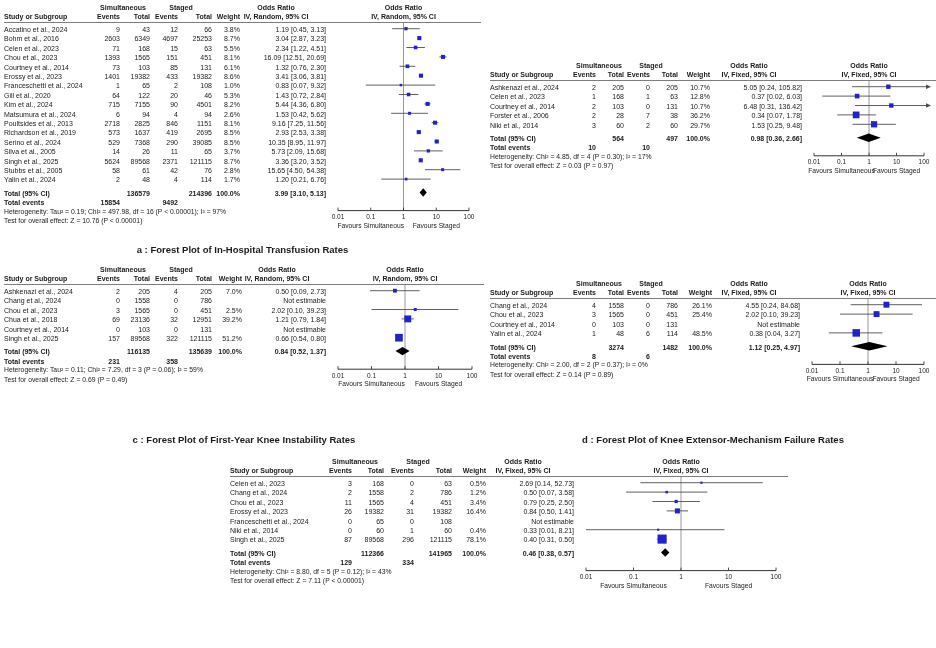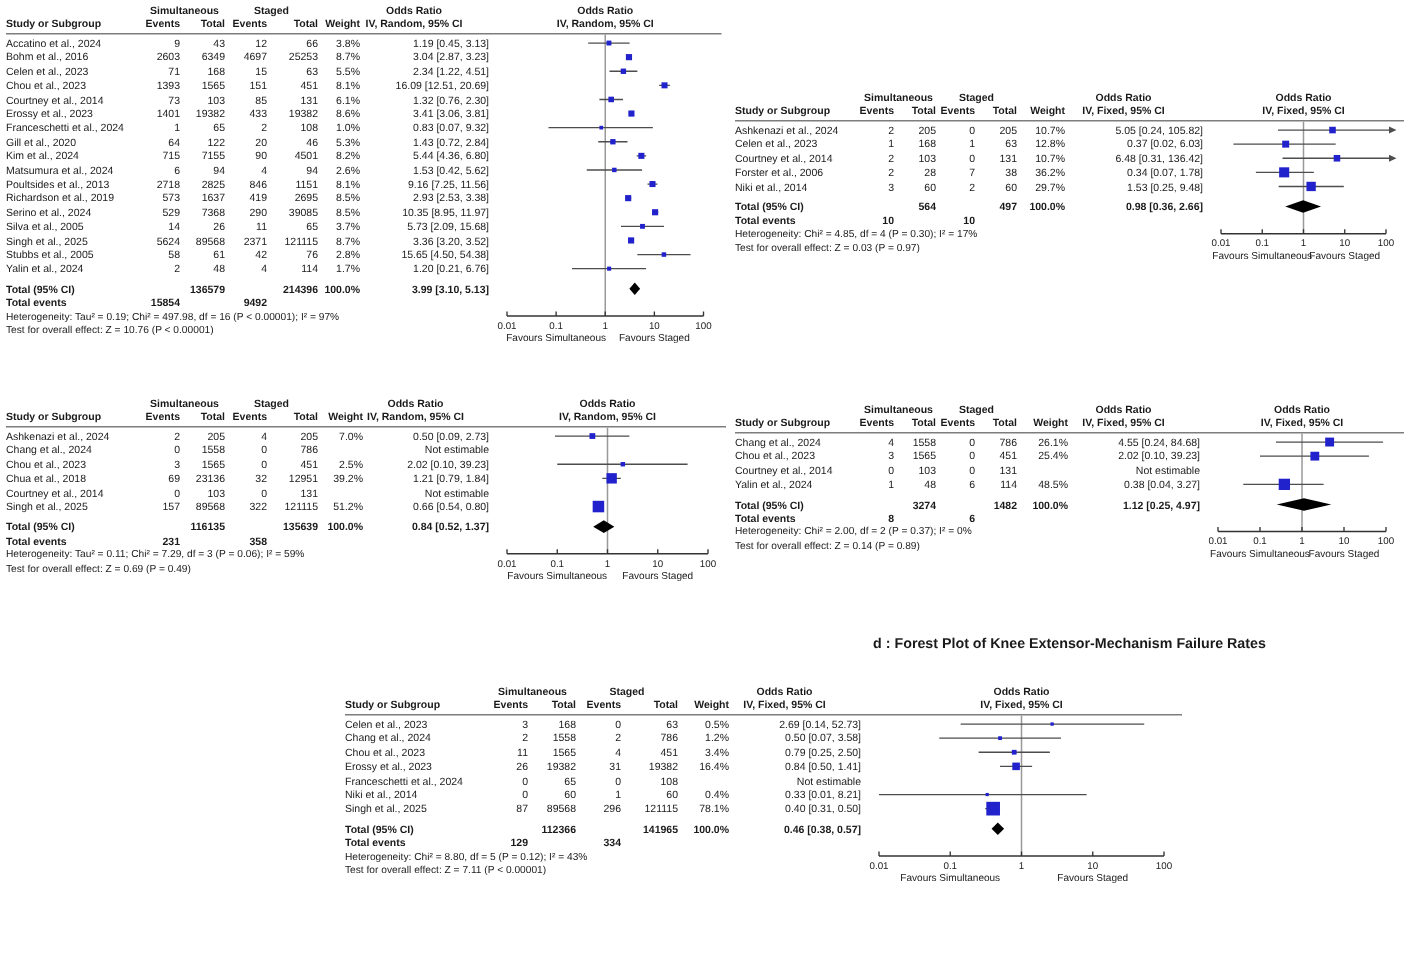--- a/index.html
+++ b/index.html
@@ -215,20 +215,21 @@
             <text x="77.5" y="217.10000000000002" text-anchor="middle" font-size="6.5" fill="#1a1a1a">1</text>
             <line x1="110.25" y1="205.60000000000002" x2="110.25" y2="208.60000000000002" stroke="#333333" stroke-width="0.9"></line>
             <text x="110.25" y="217.10000000000002" text-anchor="middle" font-size="6.5" fill="#1a1a1a">10</text>
             <line x1="143" y1="205.60000000000002" x2="143" y2="208.60000000000002" stroke="#333333" stroke-width="0.9"></line>
             <text x="143" y="217.10000000000002" text-anchor="middle" font-size="6.5" fill="#1a1a1a">100</text>
             <text x="44.75" y="225.60000000000002" text-anchor="middle" font-size="6.7" fill="#1a1a1a">Favours Simultaneous</text>
             <text x="110.25" y="225.60000000000002" text-anchor="middle" font-size="6.7" fill="#1a1a1a">Favours Staged</text>
           </g>
         </svg>
       </div>
+    <div class="caption" style="left: 0px; width: 477px; top: 242px;">a : Forest Plot of In-Hospital Transfusion Rates</div>
   </section>
   <section class="panel" style="left: 490px; top: 60px;">
     <div class="panel-body" style="width: 446px; height: 119.8px;">
         <div class="cell center bold" style="left: 84px; top: 1px; width: 50px;">Simultaneous</div>
         <div class="cell center bold" style="left: 134px; top: 1px; width: 54px;">Staged</div>
         <div class="cell center bold" style="left: 206px; top: 1px; width: 106px;">Odds Ratio</div>
         <div class="cell center bold" style="left: 312px; top: 1px; width: 134px;">Odds Ratio</div>
         <div class="cell bold" style="left: 0px; top: 10px; width: 84px;">Study or Subgroup</div>
         <div class="cell right bold" style="left: 66px; top: 10px; width: 40px;">Events</div>
         <div class="cell right bold" style="left: 88px; top: 10px; width: 46px;">Total</div>
@@ -408,22 +409,23 @@
             <text x="79" y="113.70000000000002" text-anchor="middle" font-size="6.5" fill="#1a1a1a">1</text>
             <line x1="112.5" y1="102.20000000000002" x2="112.5" y2="105.20000000000002" stroke="#333333" stroke-width="0.9"></line>
             <text x="112.5" y="113.70000000000002" text-anchor="middle" font-size="6.5" fill="#1a1a1a">10</text>
             <line x1="146" y1="102.20000000000002" x2="146" y2="105.20000000000002" stroke="#333333" stroke-width="0.9"></line>
             <text x="146" y="113.70000000000002" text-anchor="middle" font-size="6.5" fill="#1a1a1a">100</text>
             <text x="45.5" y="122.20000000000002" text-anchor="middle" font-size="6.7" fill="#1a1a1a">Favours Simultaneous</text>
             <text x="112.5" y="122.20000000000002" text-anchor="middle" font-size="6.7" fill="#1a1a1a">Favours Staged</text>
           </g>
         </svg>
       </div>
+    <div class="caption" style="left: 0px; width: 480px; top: 170px;">c : Forest Plot of First-Year Knee Instability Rates</div>
   </section>
-  <section class="panel" style="left: 490px; top: 268px;">
+  <section class="panel" style="left: 490px; top: 278px;">
     <div class="panel-body" style="width: 446px; height: 110.4px;">
         <div class="cell center bold" style="left: 84px; top: 1px; width: 50px;">Simultaneous</div>
         <div class="cell center bold" style="left: 134px; top: 1px; width: 54px;">Staged</div>
         <div class="cell center bold" style="left: 208px; top: 1px; width: 102px;">Odds Ratio</div>
         <div class="cell center bold" style="left: 310px; top: 1px; width: 136px;">Odds Ratio</div>
         <div class="cell bold" style="left: 0px; top: 10px; width: 84px;">Study or Subgroup</div>
         <div class="cell right bold" style="left: 66px; top: 10px; width: 40px;">Events</div>
         <div class="cell right bold" style="left: 88px; top: 10px; width: 46px;">Total</div>
         <div class="cell right bold" style="left: 116px; top: 10px; width: 44px;">Events</div>
         <div class="cell right bold" style="left: 142px; top: 10px; width: 46px;">Total</div>

